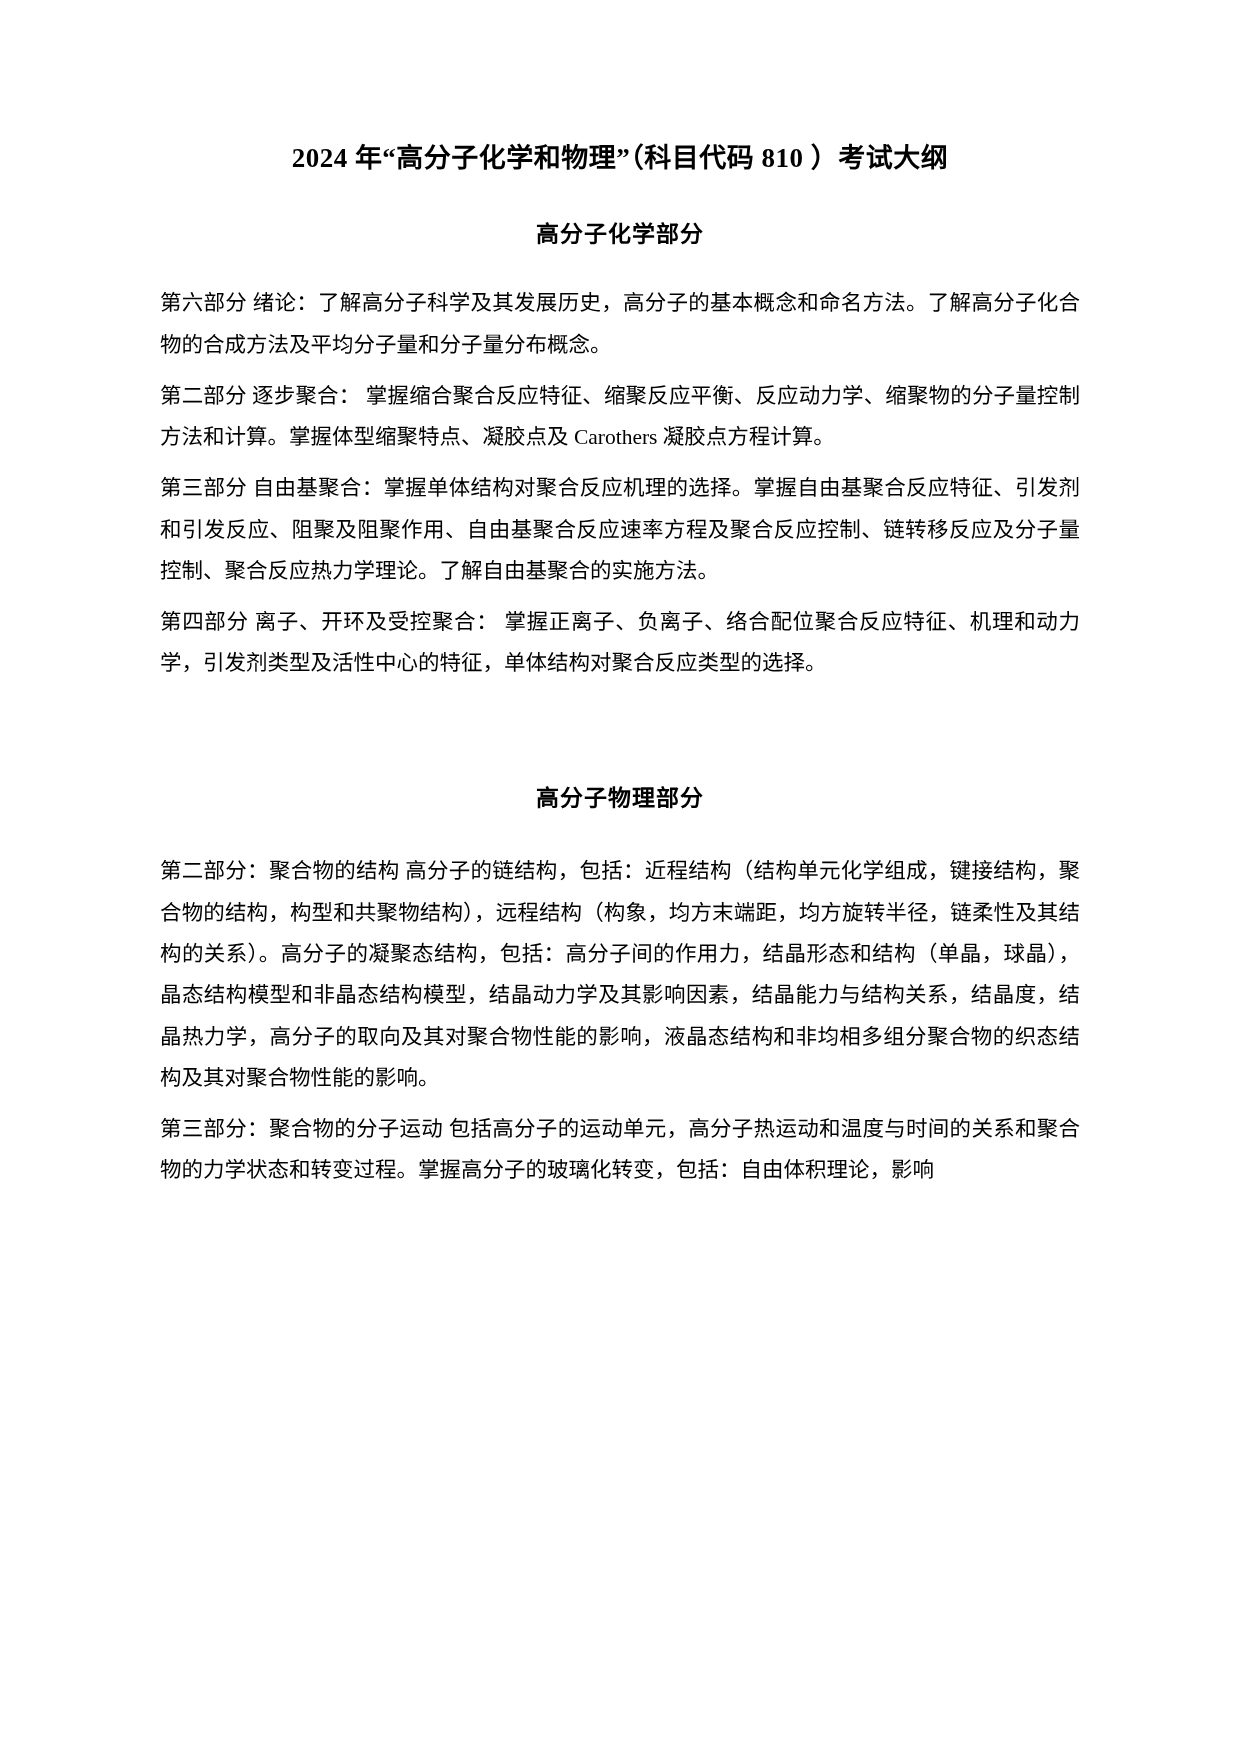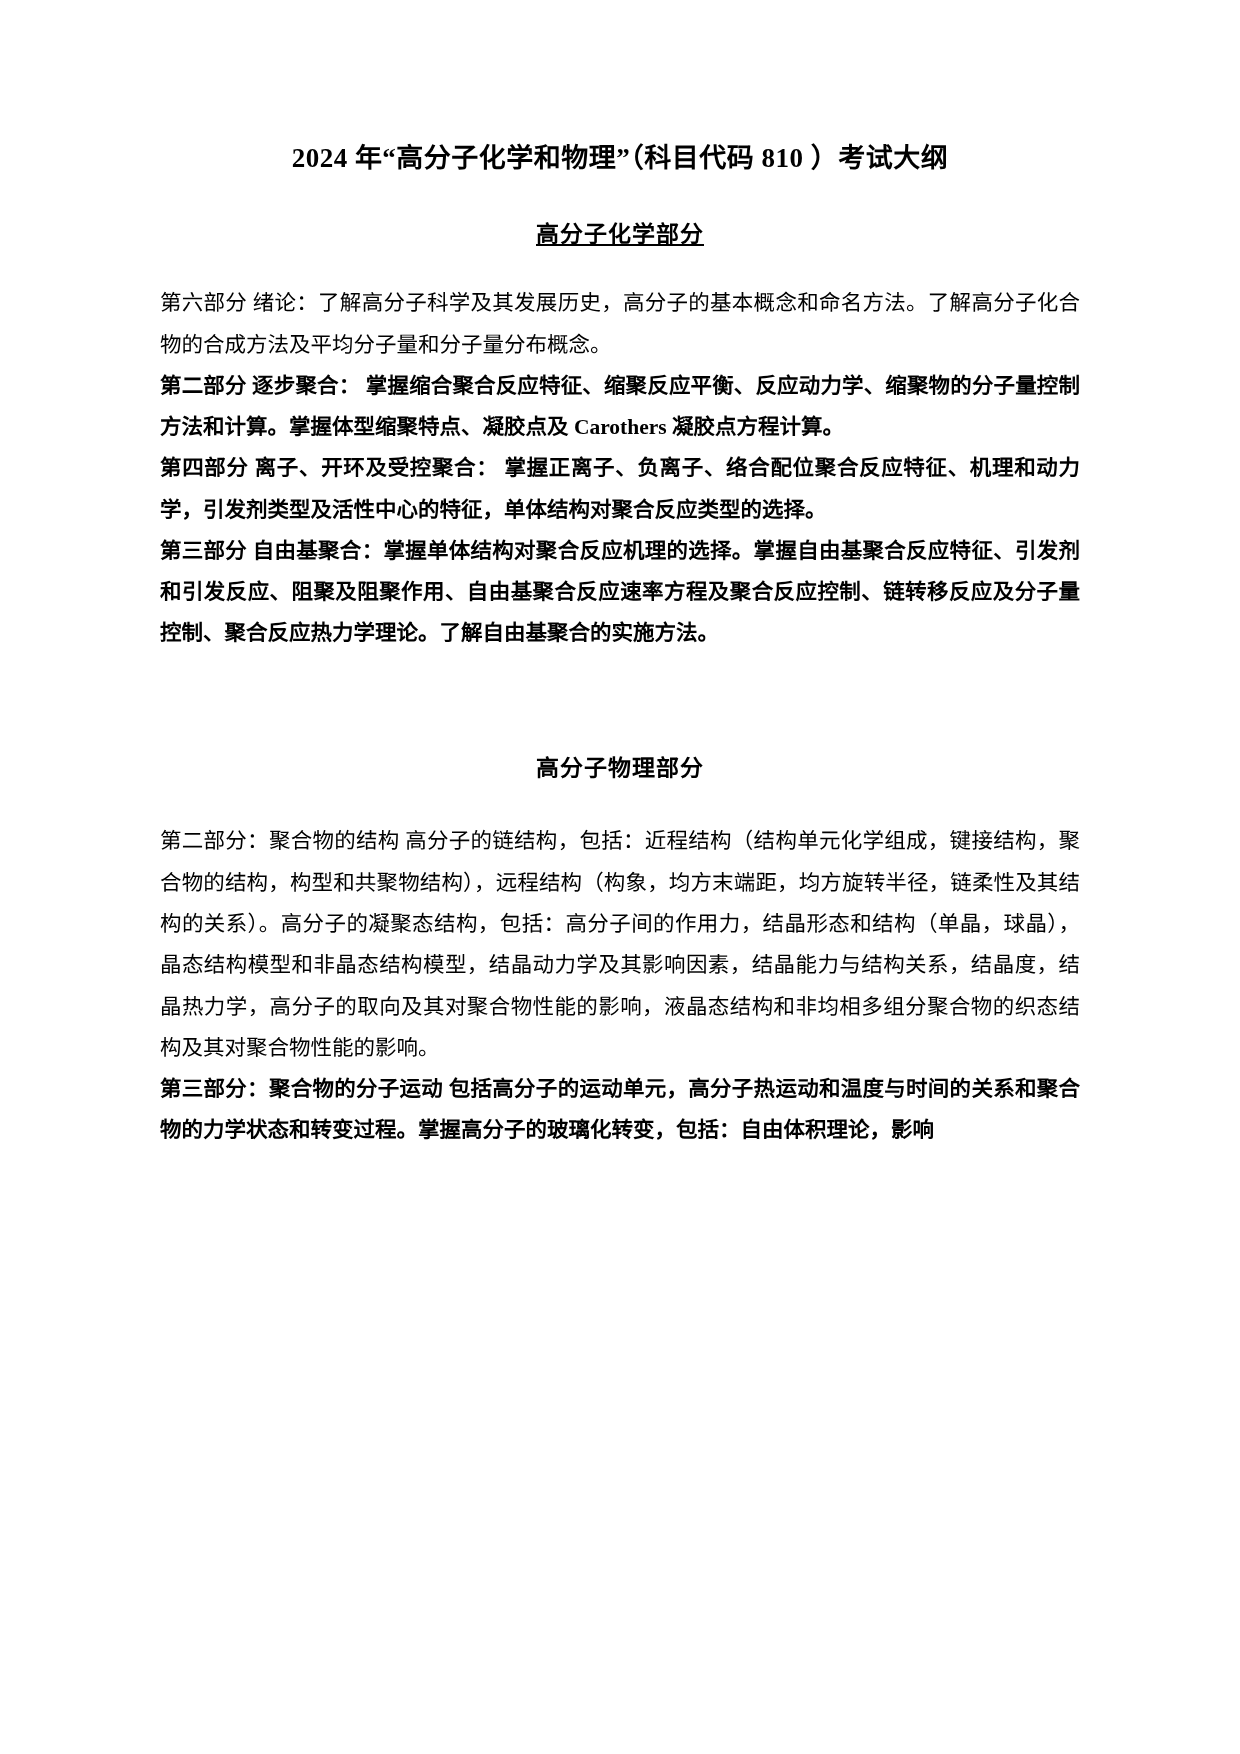--- a/index.html
+++ b/index.html
@@ -33,37 +33,35 @@
   }
   .section-heading {
     text-align: center;
     font-size: 23px;
     font-weight: bold;
     letter-spacing: 1px;
     line-height: 1.6;
   }
   .heading-chem {
     margin: 38px 0 30px 0;
-    text-decoration: underline;
   }
   .heading-phys {
     margin: 96px 0 34px 0;
   }
   .para {
     font-size: 21.5px;
     line-height: 1.92;
     text-align: justify;
     text-justify: inter-ideograph;
     margin: 0;
     letter-spacing: 0px;
     text-indent: 0;
   }
   .para + .para {
-    margin-top: 0px;
-    font-weight: bold;
+    margin-top: 10px;
   }
   .body-block {
     margin: 0;
   }
   
   .para:last-child {
     margin-bottom: 0;
   }
 </style>
 </head>
@@ -71,22 +69,22 @@
 
 <div class="page">
 
   <h1 class="doc-title">2024 年“高分子化学和物理”（科目代码 810 ）考试大纲</h1>
 
   <h2 class="section-heading heading-chem">高分子化学部分</h2>
 
   <div class="body-block">
     <p class="para">第六部分 绪论：了解高分子科学及其发展历史，高分子的基本概念和命名方法。了解高分子化合物的合成方法及平均分子量和分子量分布概念。</p>
     <p class="para">第二部分 逐步聚合： 掌握缩合聚合反应特征、缩聚反应平衡、反应动力学、缩聚物的分子量控制方法和计算。掌握体型缩聚特点、凝胶点及 Carothers 凝胶点方程计算。</p>
+    <p class="para">第三部分 自由基聚合：掌握单体结构对聚合反应机理的选择。掌握自由基聚合反应特征、引发剂和引发反应、阻聚及阻聚作用、自由基聚合反应速率方程及聚合反应控制、链转移反应及分子量控制、聚合反应热力学理论。了解自由基聚合的实施方法。</p>
     <p class="para">第四部分 离子、开环及受控聚合： 掌握正离子、负离子、络合配位聚合反应特征、机理和动力学，引发剂类型及活性中心的特征，单体结构对聚合反应类型的选择。</p>
-    <p class="para">第三部分 自由基聚合：掌握单体结构对聚合反应机理的选择。掌握自由基聚合反应特征、引发剂和引发反应、阻聚及阻聚作用、自由基聚合反应速率方程及聚合反应控制、链转移反应及分子量控制、聚合反应热力学理论。了解自由基聚合的实施方法。</p>
   </div>
 
   <h2 class="section-heading heading-phys">高分子物理部分</h2>
 
   <div class="body-block">
     <p class="para">第二部分：聚合物的结构 高分子的链结构，包括：近程结构（结构单元化学组成，键接结构，聚合物的结构，构型和共聚物结构），远程结构（构象，均方末端距，均方旋转半径，链柔性及其结构的关系）。高分子的凝聚态结构，包括：高分子间的作用力，结晶形态和结构（单晶，球晶），晶态结构模型和非晶态结构模型，结晶动力学及其影响因素，结晶能力与结构关系，结晶度，结晶热力学，高分子的取向及其对聚合物性能的影响，液晶态结构和非均相多组分聚合物的织态结构及其对聚合物性能的影响。</p>
     <p class="para">第三部分：聚合物的分子运动 包括高分子的运动单元，高分子热运动和温度与时间的关系和聚合物的力学状态和转变过程。掌握高分子的玻璃化转变，包括：自由体积理论，影响</p>
   </div>
 
 </div>

